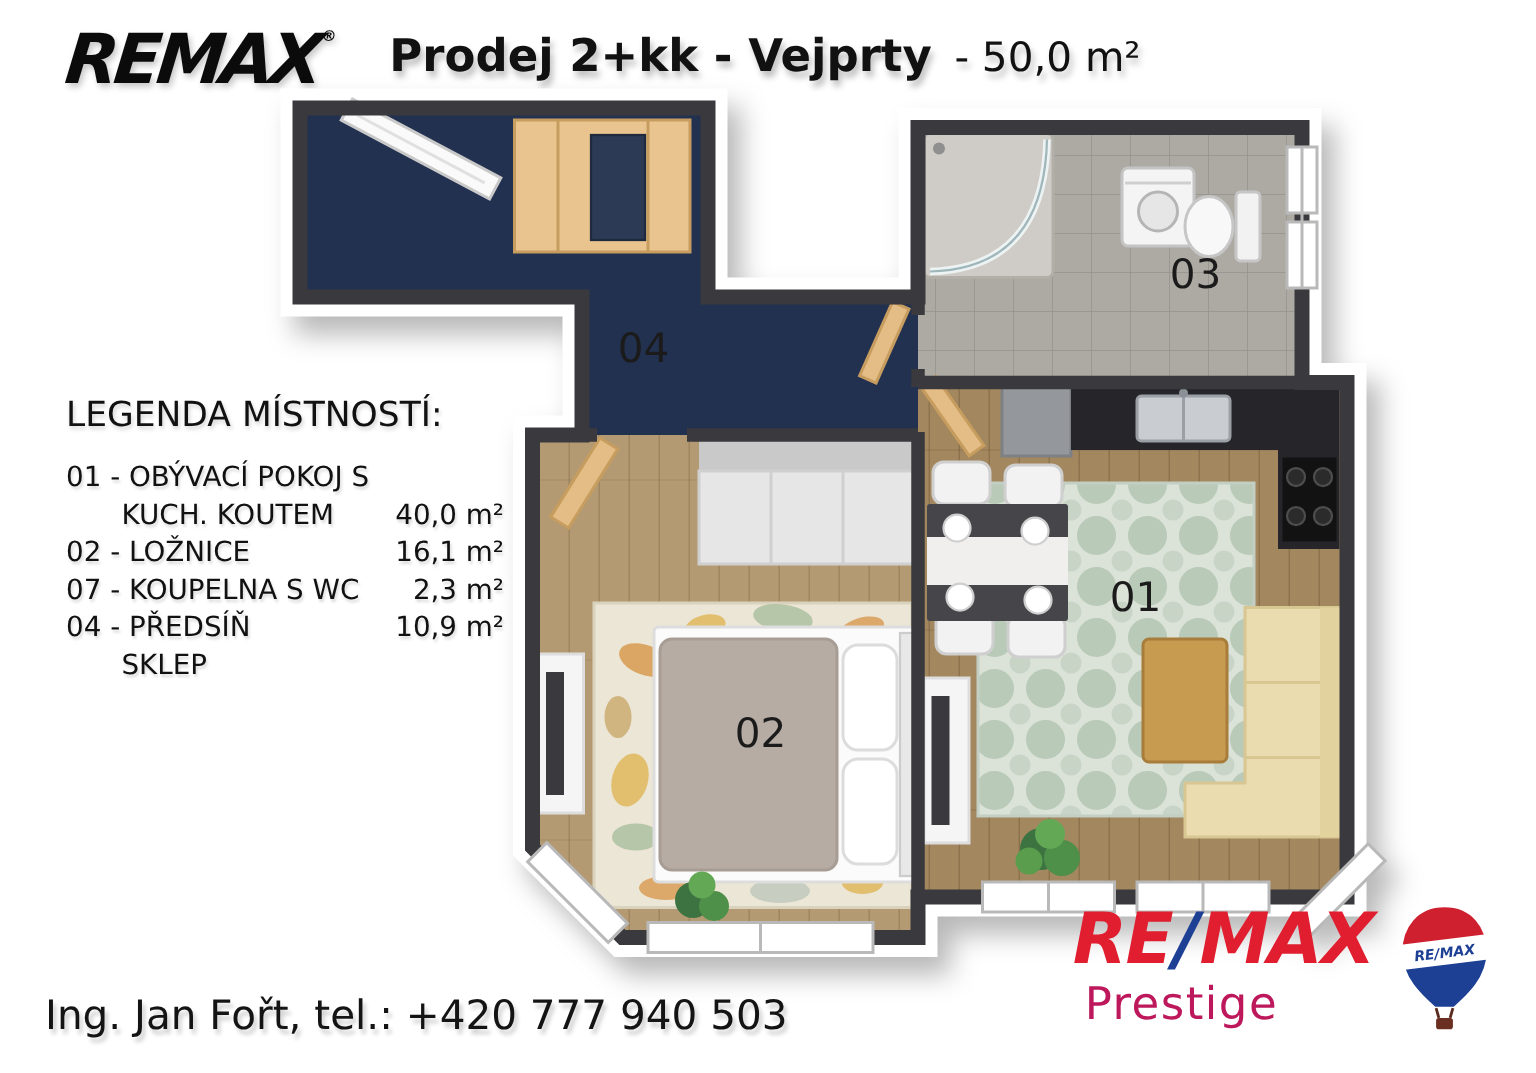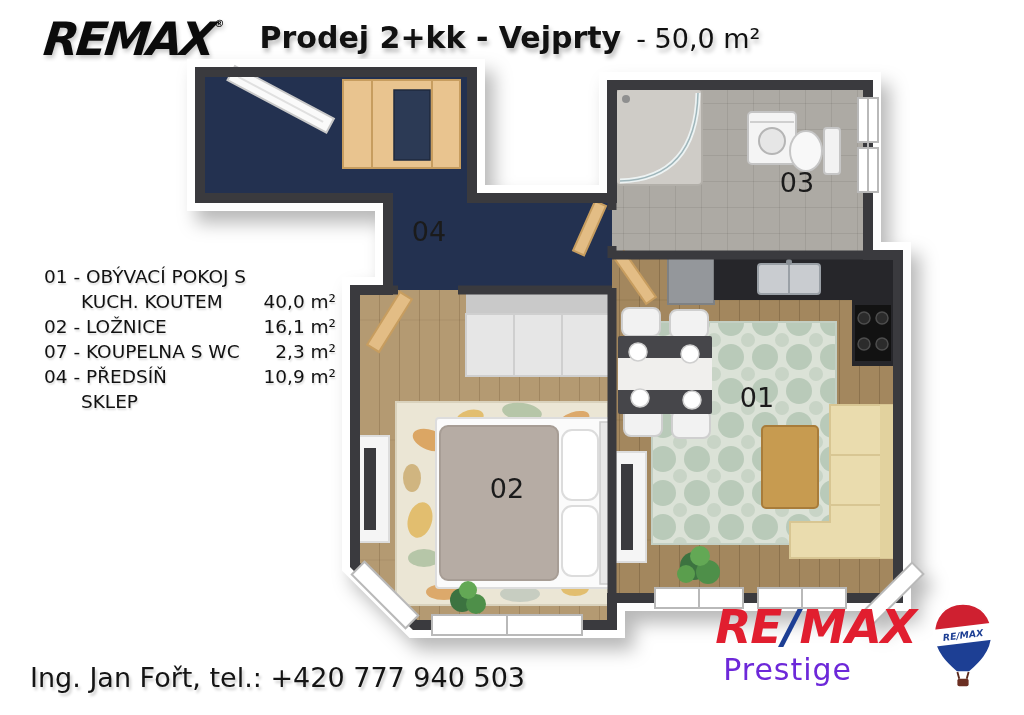--- a/index.html
+++ b/index.html
@@ -39,33 +39,34 @@
     position:absolute;left:30px;top:662px;font-size:27px;color:#141414;
     text-shadow:2px 3px 3px rgba(0,0,0,.2);white-space:nowrap;text-align:right;
   }
   .agency{position:absolute;right:28px;top:602px;display:flex;align-items:center;}
   .agency-text{margin-right:14px;}
   .agency-brand{
     font-size:47px;font-weight:800;font-style:italic;letter-spacing:-1px;
     color:#e11e2f;line-height:1;white-space:nowrap;
   }
   .agency-brand .slash{color:#1d3f94;font-style:italic;padding:0 1px;}
-  .agency-name{font-size:30px;color:#6d28d9;margin-top:2px;padding-left:8px;letter-spacing:1px;}
+  .agency-name{font-size:30px;color:#be185d;margin-top:2px;padding-left:8px;letter-spacing:1px;}
 </style>
 </head>
 <body>
 
 <div class="brand-logo"><span>REMAX</span><sup>®</sup></div>
 
 <div class="page-title">
   <span class="t-bold">Prodej 2+kk - Vejprty</span>
   <span class="t-reg">- 50,0 m²</span>
 </div>
 
 <div class="legend">
+  <div class="legend-title">LEGENDA MÍSTNOSTÍ:</div>
   <div class="legend-row">
     <span class="lg-text">01 - OBÝVACÍ POKOJ S</span>
     <span class="lg-area"></span>
   </div>
   <div class="legend-row indent">
     <span class="lg-text">KUCH. KOUTEM</span>
     <span class="lg-area">40,0 m²</span>
   </div>
   <div class="legend-row">
     <span class="lg-text">02 - LOŽNICE</span>

